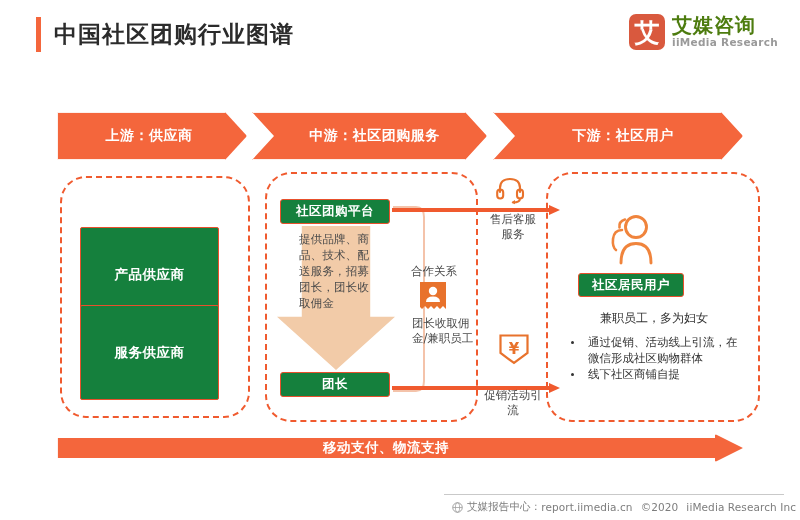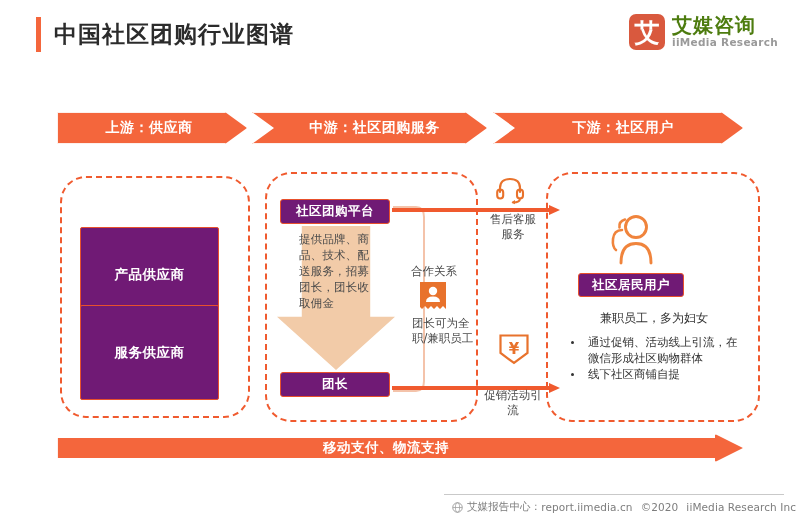--- a/index.html
+++ b/index.html
@@ -28,21 +28,21 @@
     color: #fff; font-size: 25px; font-weight: bold;
     display: flex; align-items: center; justify-content: center;
     line-height: 1;
   }
   .logo-text { margin-left: 7px; }
   .logo-cn { font-size: 20px; font-weight: bold; color: #4d7c0f; letter-spacing: 1px; line-height: 21px; }
   .logo-en { font-size: 10.5px; font-weight: bold; color: #9a9a9a; letter-spacing: .3px; line-height: 13px; }
 
   
   .chev {
-    position: absolute; height: 32px; top: 112px;
+    position: absolute; height: 48px; top: 112px;
     background: #F4663C;
     color: #fff; font-size: 14px; font-weight: bold;
     display: flex; align-items: center; justify-content: center;
     letter-spacing: .5px;
     border: 1.5px solid #fdf0ec;
     -webkit-clip-path: polygon(0 0, calc(100% - 22px) 0, 100% 50%, calc(100% - 22px) 100%, 0 100%, 22px 50%);
     clip-path: polygon(0 0, calc(100% - 22px) 0, 100% 50%, calc(100% - 22px) 100%, 0 100%, 22px 50%);
   }
   .chev.first {
     -webkit-clip-path: polygon(0 0, calc(100% - 22px) 0, 100% 50%, calc(100% - 22px) 100%, 0 100%);
@@ -59,21 +59,21 @@
     position: absolute;
     border: 2.2px dashed #F05A2E;
     border-radius: 26px;
   }
   #panel-up   { left: 60px;  top: 176px; width: 190px; height: 242px; }
   #panel-mid  { left: 265px; top: 172px; width: 213px; height: 250px; }
   #panel-down { left: 546px; top: 172px; width: 214px; height: 250px; }
 
   
   .obox {
-    position: absolute; background: #701a75;
+    position: absolute; background: #15803d;
     border: 1.5px solid #E8502C;
     color: #fff; display: flex; align-items: center; justify-content: center;
     font-size: 13.5px; font-weight: bold; letter-spacing: .5px;
     border-radius: 2px;
   }
   #box-product { left: 80px; top: 197px; width: 139px; height: 95px; margin-top: 30px; }
   #box-service { left: 80px; top: 305px; width: 139px; height: 95px; }
   #box-platform { left: 280px; top: 199px; width: 110px; height: 25px; border-radius: 3px; font-size: 12.5px; }
   #box-leader   { left: 280px; top: 372px; width: 110px; height: 25px; border-radius: 3px; font-size: 12.5px; }
   #box-resident { left: 578px; top: 273px; width: 106px; height: 24px; border-radius: 3px; font-size: 12.5px; }
@@ -217,21 +217,21 @@
   <svg id="brace" viewBox="0 0 36 188">
     <path d="M1 2 H24 Q32 2 32 12 V84 Q32 94 35 94 Q32 94 32 104 V176 Q32 186 24 186 H1" fill="none" stroke="#F4C3AA" stroke-width="2"></path>
   </svg>
 
   <div id="coop-label">合作关系</div>
   <svg id="leader-icon" viewBox="0 0 30 32">
     <path d="M2 1 H28 V28 L25 25 L22 28 L19 25 L16 28 L13 25 L10 28 L7 25 L4 28 L2 26 Z" fill="#E8722C"></path>
     <circle cx="15" cy="10" r="4.2" fill="#fff"></circle>
     <path d="M8 21 Q8 15.5 15 15.5 Q22 15.5 22 21 Z" fill="#fff"></path>
   </svg>
-  <div id="leader-note">团长可为全职/兼职员工</div>
+  <div id="leader-note">团长收取佣金/兼职员工</div>
 
   <div class="flow-arrow" id="arrow-top">
     <div class="shaft"></div>
     <div class="head"></div>
   </div>
   <div class="flow-arrow" id="arrow-bottom">
     <div class="shaft"></div>
     <div class="head"></div>
   </div>
 

